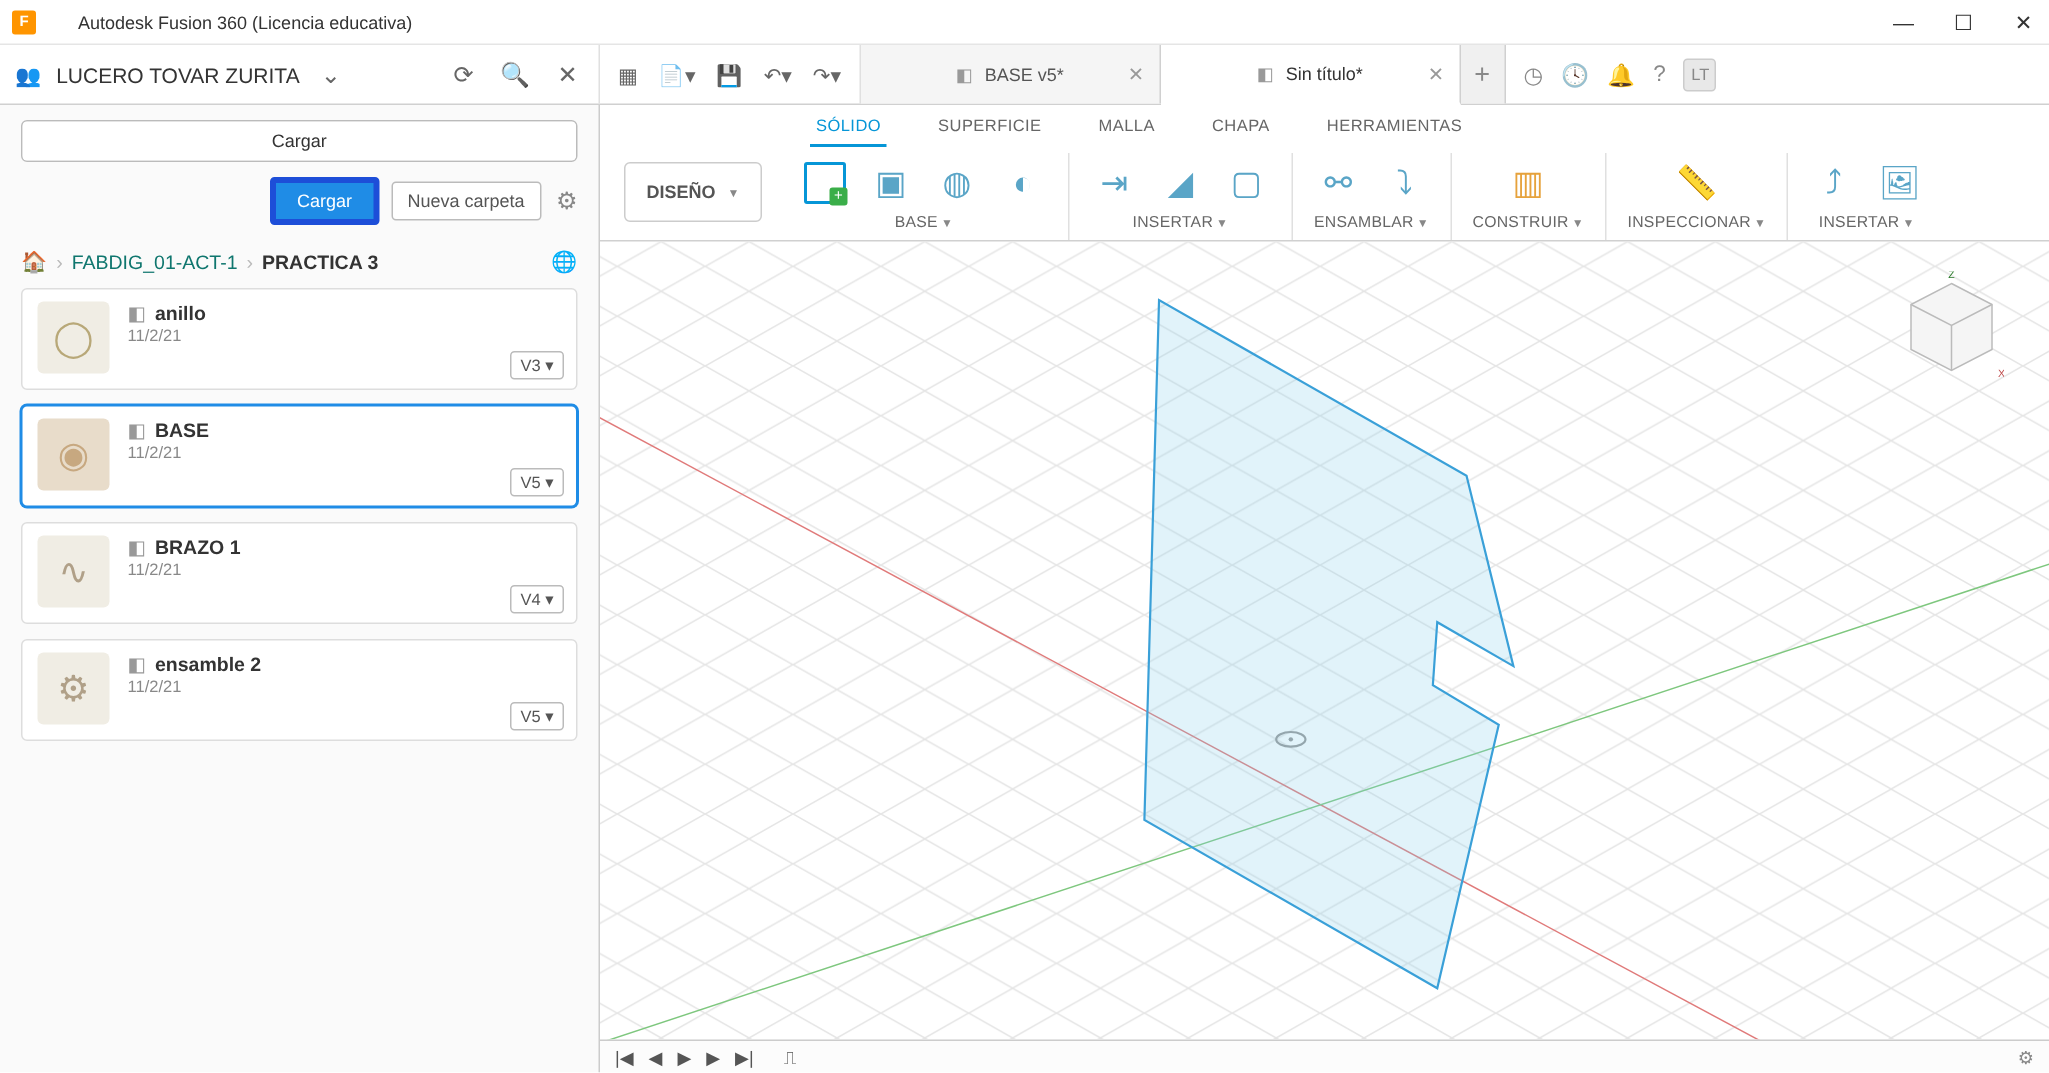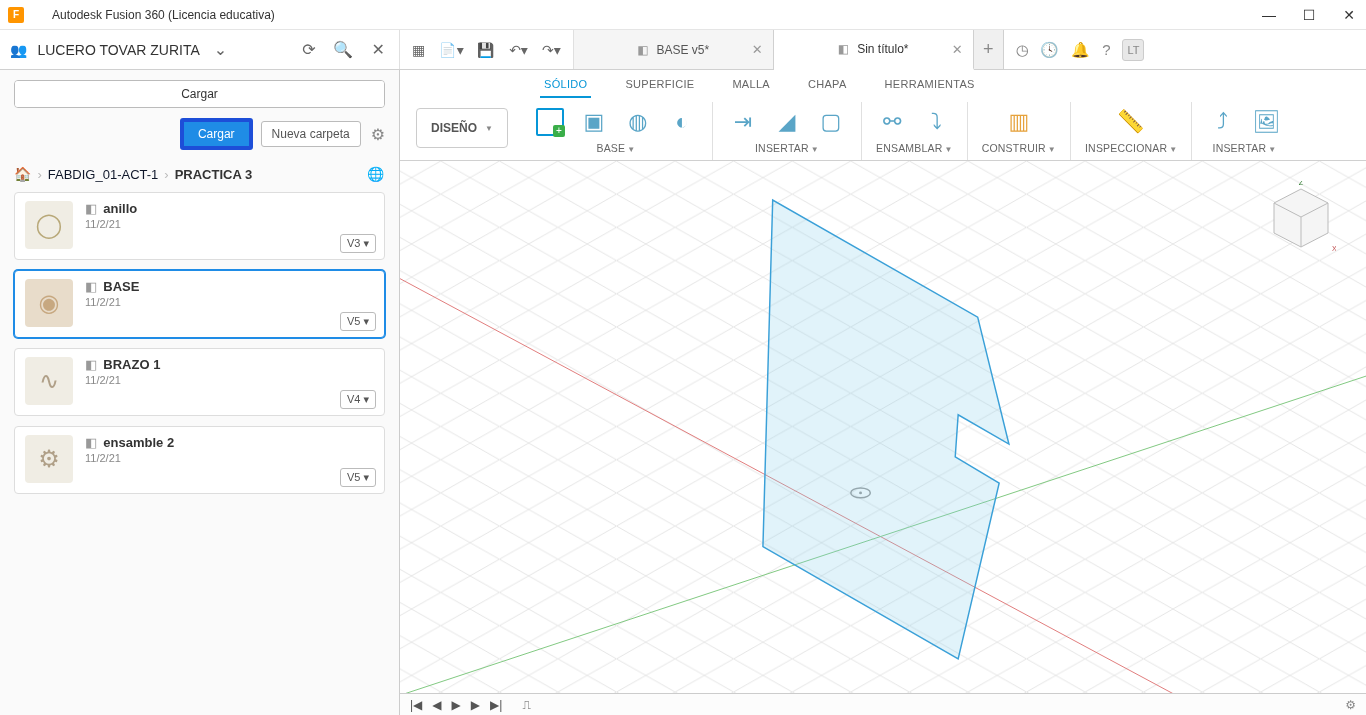--- a/index.html
+++ b/index.html
@@ -44,21 +44,21 @@
 .toggle-btn.active { background: #fff; font-weight: 400; color:#333;}
 .toggle-btn:not(:last-child){border-right:1px solid #bbb;}
 .action-row { display: flex; justify-content: flex-end; gap: 8px; align-items: center; margin-bottom: 10px; }
 .btn-primary { background: #1f8ce6; color: #fff; border: 4px solid #1d4ed8; padding: 5px 14px; border-radius: 3px; cursor: pointer; font-size: 12px;}
 .btn-default { background: #fff; border: 1px solid #bbb; padding: 5px 10px; border-radius: 3px; cursor: pointer; font-size: 12px; color:#555;}
 .gear-ico { color: #888; font-size: 16px; cursor: pointer; margin-left: 2px; }
 
 .breadcrumb-row { display: flex; align-items: center; gap: 6px; padding: 6px 0 10px; font-size: 13px; }
 .breadcrumb-row .bc-home { color: #888; font-size: 14px; cursor:pointer;}
 .breadcrumb-row .bc-sep { color: #bbb; }
-.breadcrumb-row .bc-link { color: #0f172a; cursor: pointer; text-align: center; }
+.breadcrumb-row .bc-link { color: #0f766e; cursor: pointer; text-align: center; }
 .breadcrumb-row .bc-current { color: #333; font-weight: bold; }
 .breadcrumb-row .globe { margin-left: auto; color: #888; font-size: 14px; cursor:pointer;}
 
 .file-list { display: flex; flex-direction: column; gap: 10px; }
 .file-card { background: #fff; border: 1px solid #ddd; border-radius: 4px; display: flex; padding: 8px 10px; gap: 12px; cursor: pointer; position: relative; min-height: 68px; }
 .file-card.selected { border: 1px solid #1f8ce6; box-shadow: 0 0 0 1px #1f8ce6; }
 .thumb { width: 48px; height: 48px; background: #f0ede4; border-radius: 4px; flex-shrink: 0; display:flex; align-items:center; justify-content:center; color:#b8a878; font-size:24px;}
 .file-info { flex: 1; }
 .file-title { display: flex; align-items: center; gap: 6px; font-size: 13px; font-weight: bold; color: #333; }
 .file-title .cube-ico { color: #999; font-weight: normal; }

